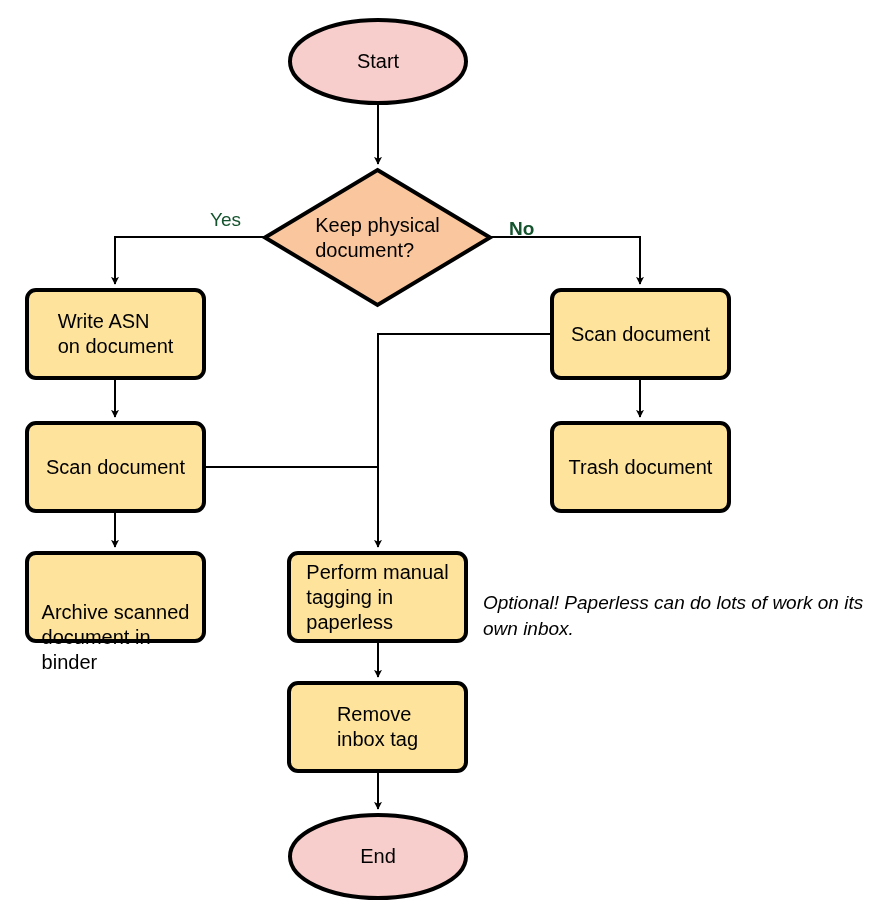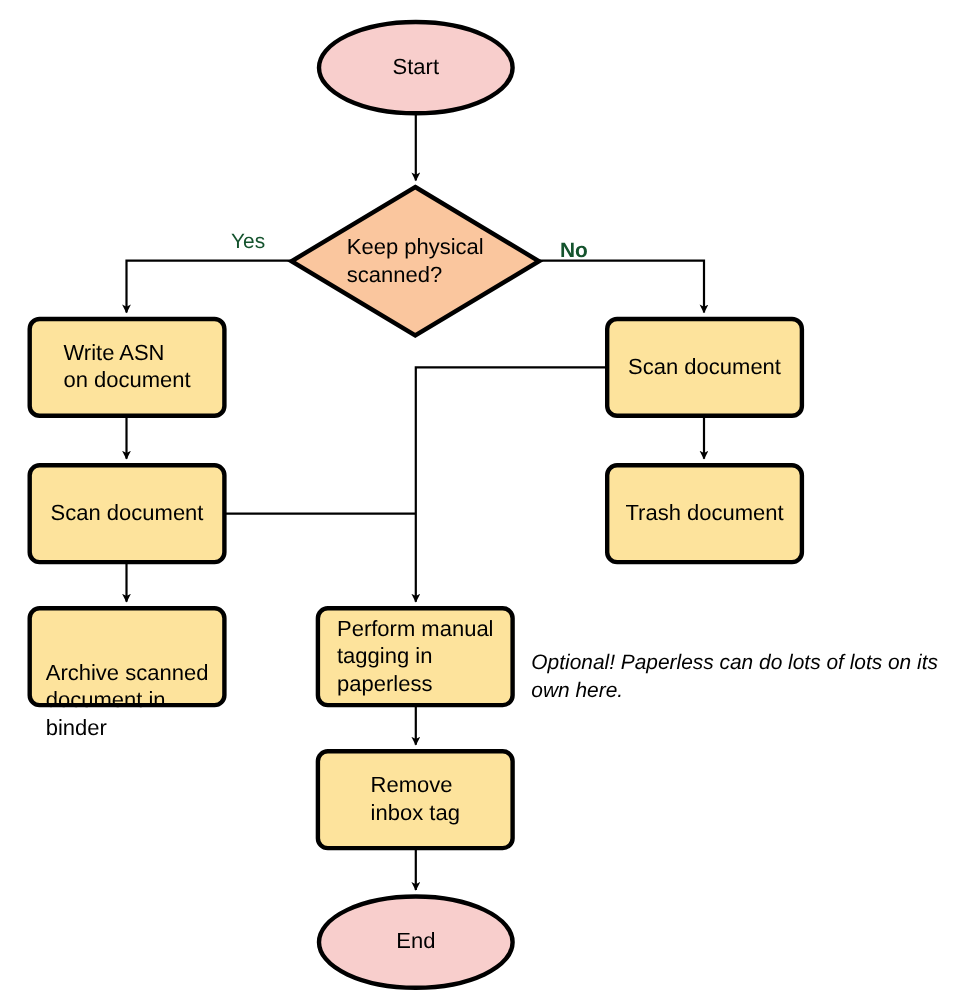--- a/index.html
+++ b/index.html
@@ -106,21 +106,21 @@
 
     <rect x="289" y="553" width="177" height="88" rx="9" ry="9" fill="#FDE39C" stroke="#000000" stroke-width="4"></rect>
     <rect x="289" y="683" width="177" height="88" rx="9" ry="9" fill="#FDE39C" stroke="#000000" stroke-width="4"></rect>
 
     <ellipse cx="378" cy="856.5" rx="88" ry="41.5" fill="#F8CECC" stroke="#000000" stroke-width="4"></ellipse>
   </svg>
 
   <div class="node-label" style="left:289px; top:20px; width:178px; height:83px;">Start</div>
 
   <div class="node-label" style="left:277px; top:170px; width:201px; height:135px;">Keep physical
-scanned?</div>
+document?</div>
 
   <div class="node-label" style="left:27px; top:290px; width:177px; height:88px;">Write ASN
 on document</div>
 
   <div class="node-label" style="left:27px; top:423px; width:177px; height:88px;">Scan document</div>
 
   <div class="node-label" style="left:27px; top:553px; width:177px; height:88px;margin-top:40px;">Archive scanned
 document in
 binder</div>
 
@@ -134,15 +134,15 @@
 
   <div class="node-label" style="left:289px; top:815px; width:178px; height:83px;">End</div>
 
   <div class="node-label" style="left:289px; top:683px; width:177px; height:88px;">Remove
 inbox tag</div>
 
   <div class="edge-label" style="left:210px; top:209px;">Yes</div>
 
   <div class="edge-label" style="left:509px; top:218px;font-weight:bold;">No</div>
 
-  <div class="note-text" style="left:483px; top:590px;">Optional! Paperless can do lots of lots on its own here.</div>
+  <div class="note-text" style="left:483px; top:590px;">Optional! Paperless can do lots of work on its own inbox.</div>
 
 </div>
 
 </body></html>

